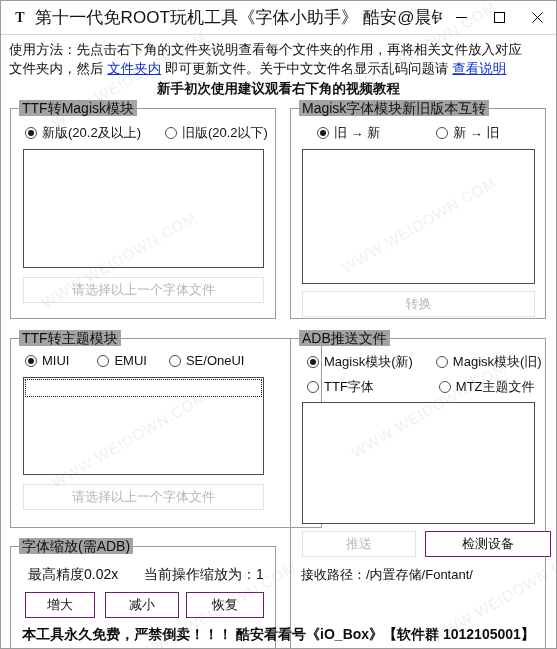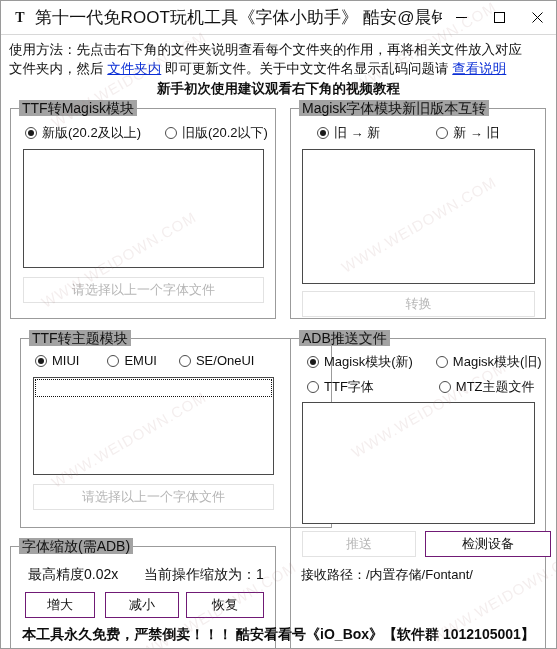--- a/index.html
+++ b/index.html
@@ -292,21 +292,21 @@
           <span class="dot"></span>
           <span>新 → 旧</span>
         </span>
       </div>
 
       <div class="listbox" style="left:11px; top:40px; width:233px; height:135px;"></div>
 
       <div class="btn disabled" style="left:11px; top:182px; width:233px; height:26px;">转换</div>
     </div>
 
-    <div class="groupbox" style="left:9px; top:239px; width:312px; height:190px;margin-left:10px;">
+    <div class="groupbox" style="left:9px; top:239px; width:312px; height:190px;">
       <div class="gb-title">TTF转主题模块</div>
 
       <div class="radio-row" style="left:14px; top:14px;">
         <span class="radio checked">
           <span class="dot"></span>
           <span>MIUI</span>
         </span>
         <span style="display:inline-block;width:28px"></span>
         <span class="radio">
           <span class="dot"></span>

